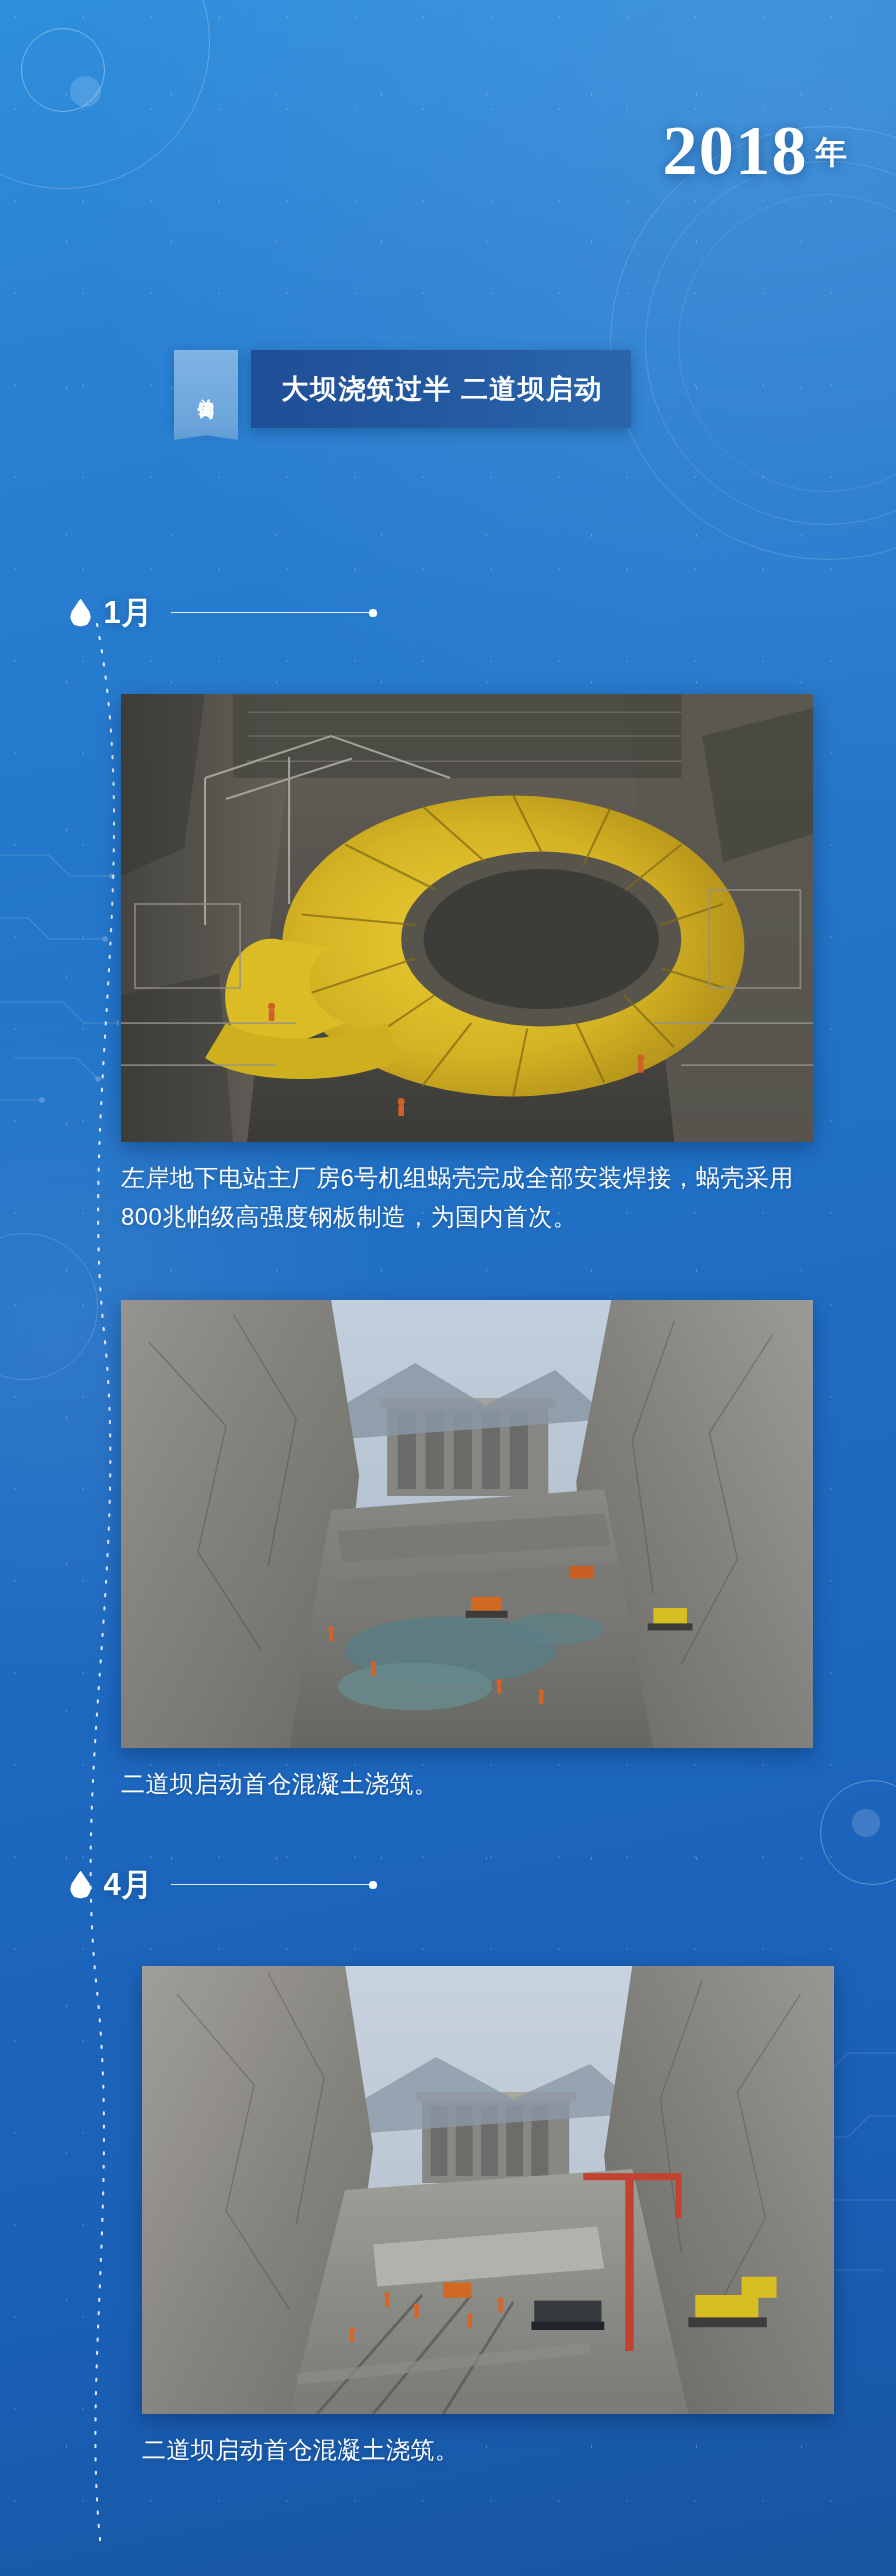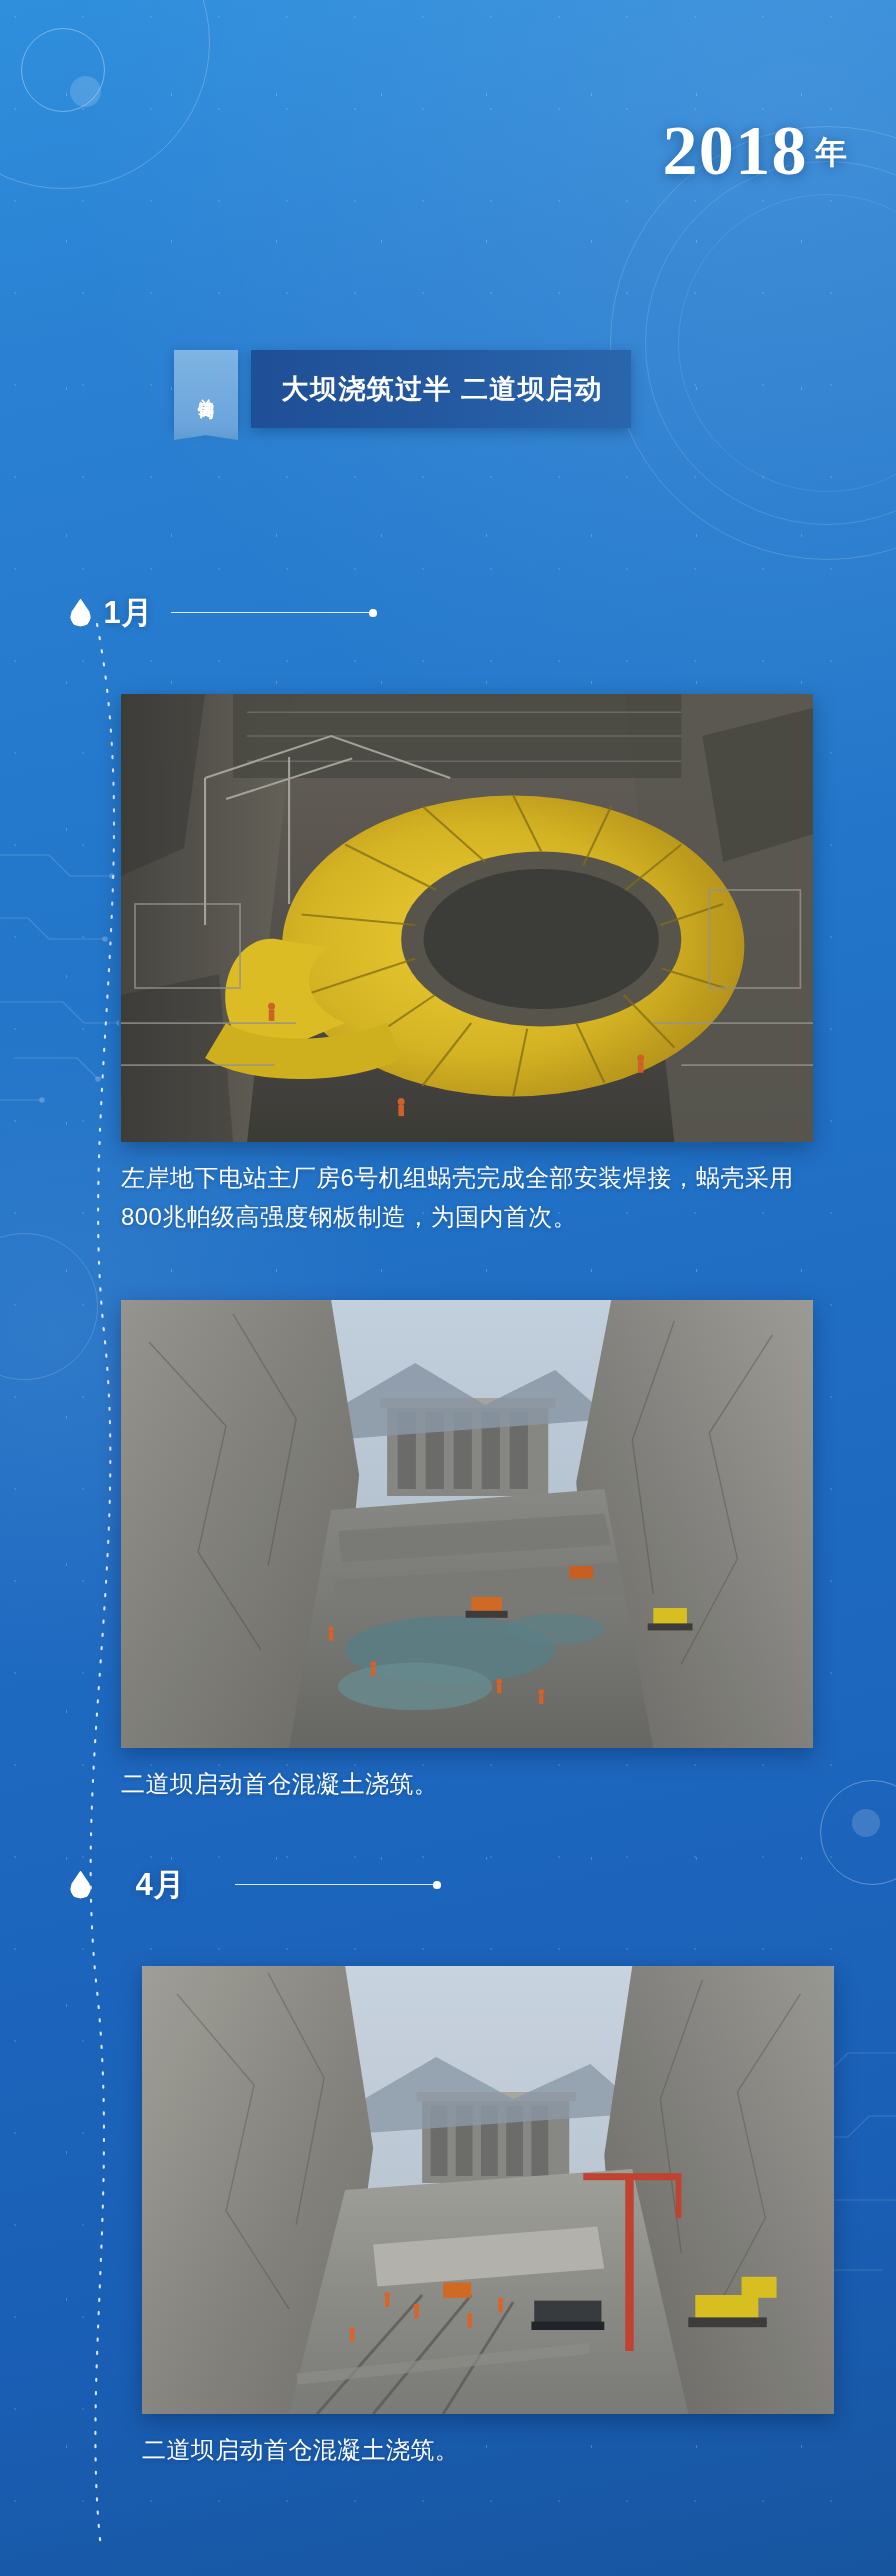--- a/index.html
+++ b/index.html
@@ -453,21 +453,21 @@
             <rect x="597" y="564" width="6" height="13"></rect>
           <circle cx="300" cy="470" r="4"></circle>
             <rect x="297" y="474" width="6" height="13"></rect>
         </g>
         <rect width="988" height="640" fill="#1d6fc4" opacity="0.04"></rect>
       </svg>
     </div>
     <div class="caption">二道坝启动首仓混凝土浇筑。</div>
   </div>
 
-  <div class="month" style="top:1864px;gap:32px;">
+  <div class="month" style="top:1864px;">
     <div class="drop"></div>
     <div class="month-label">4月</div>
     <div class="month-line"></div>
   </div>
 
   <div class="block" style="top:1966px;margin-left:21px;">
     <div class="photo ph3">
       <svg class="svgphoto" viewBox="0 0 988 640" preserveAspectRatio="none">
         <defs>
           <linearGradient id="sky3" x1="0" y1="0" x2="0" y2="1">

